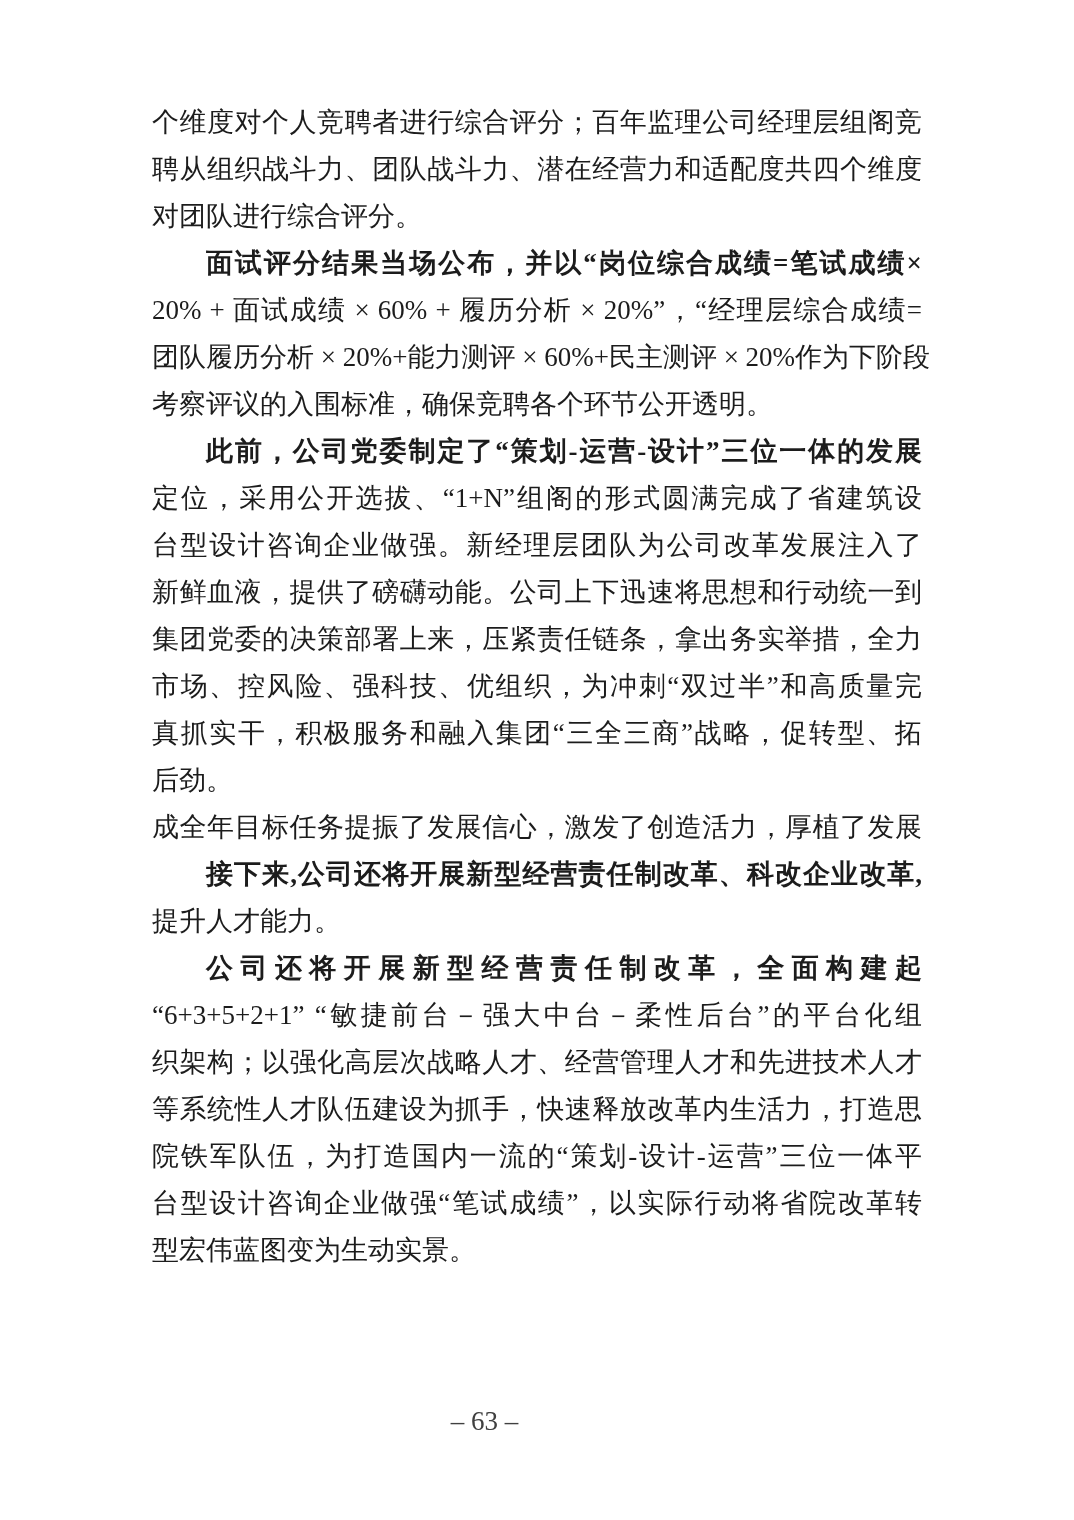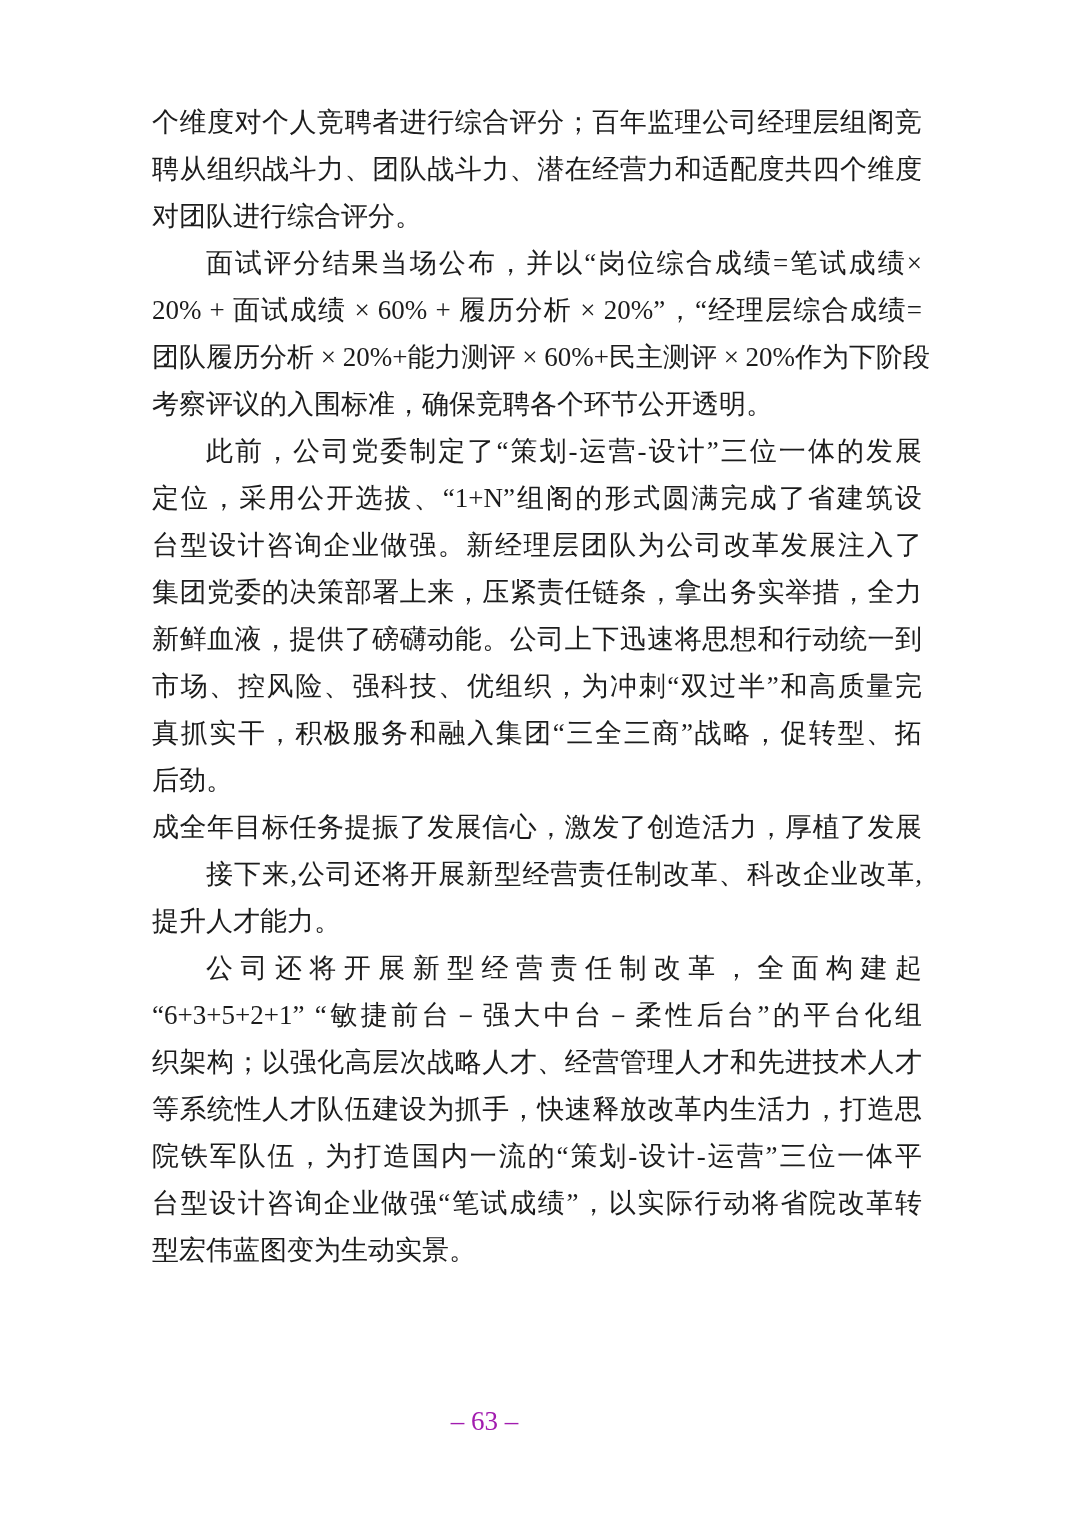--- a/index.html
+++ b/index.html
@@ -35,29 +35,30 @@
     overflow: visible;
     white-space: nowrap;
   }
   
   .line.last {
     text-align-last: left;
     white-space: normal;
   }
   .line.indent {
     text-indent: 2em;
+    font-weight: bold;
   }
   .page-number {
     position: absolute;
     left: 0;
     top: 1406px;
     width: 100%;
     text-align: center;
     font-size: 27px;
-    color: #a21caf;
+    color: #404040;
   }
 </style>
 </head>
 <body>
 
 <div class="page">
   <main class="body-text" id="body-text">
       <div class="paragraph">
         <div class="line">个维度对个人竞聘者进行综合评分；百年监理公司经理层组阁竞</div>
         <div class="line">聘从组织战斗力、团队战斗力、潜在经营力和适配度共四个维度</div>
@@ -66,22 +67,22 @@
       <div class="paragraph">
         <div class="line indent">面试评分结果当场公布，并以“岗位综合成绩=笔试成绩×</div>
         <div class="line">20% + 面试成绩 × 60% + 履历分析 × 20%”，“经理层综合成绩=</div>
         <div class="line">团队履历分析 × 20%+能力测评 × 60%+民主测评 × 20%作为下阶段</div>
         <div class="line last">考察评议的入围标准，确保竞聘各个环节公开透明。</div>
       </div>
       <div class="paragraph">
         <div class="line indent">此前，公司党委制定了“策划-运营-设计”三位一体的发展</div>
         <div class="line">定位，采用公开选拔、“1+N”组阁的形式圆满完成了省建筑设</div>
         <div class="line">台型设计咨询企业做强。新经理层团队为公司改革发展注入了</div>
+        <div class="line">新鲜血液，提供了磅礴动能。公司上下迅速将思想和行动统一到</div>
         <div class="line">集团党委的决策部署上来，压紧责任链条，拿出务实举措，全力</div>
-        <div class="line">新鲜血液，提供了磅礴动能。公司上下迅速将思想和行动统一到</div>
         <div class="line">市场、控风险、强科技、优组织，为冲刺“双过半”和高质量完</div>
         <div class="line">真抓实干，积极服务和融入集团“三全三商”战略，促转型、拓</div>
         <div class="line last">后劲。</div>
         <div class="line">成全年目标任务提振了发展信心，激发了创造活力，厚植了发展</div>
       </div>
       <div class="paragraph">
         <div class="line indent">接下来,公司还将开展新型经营责任制改革、科改企业改革,</div>
         <div class="line last">提升人才能力。</div>
       </div>
       <div class="paragraph">

